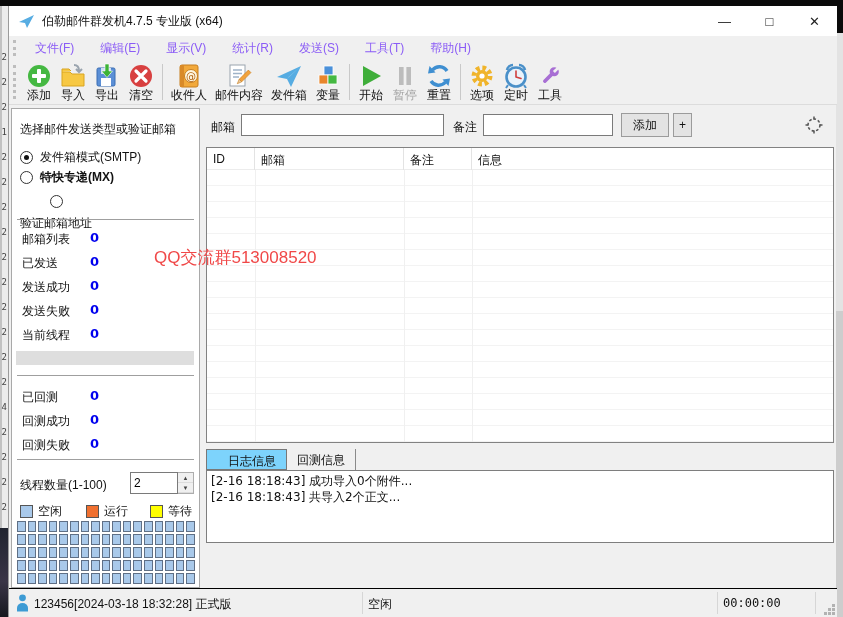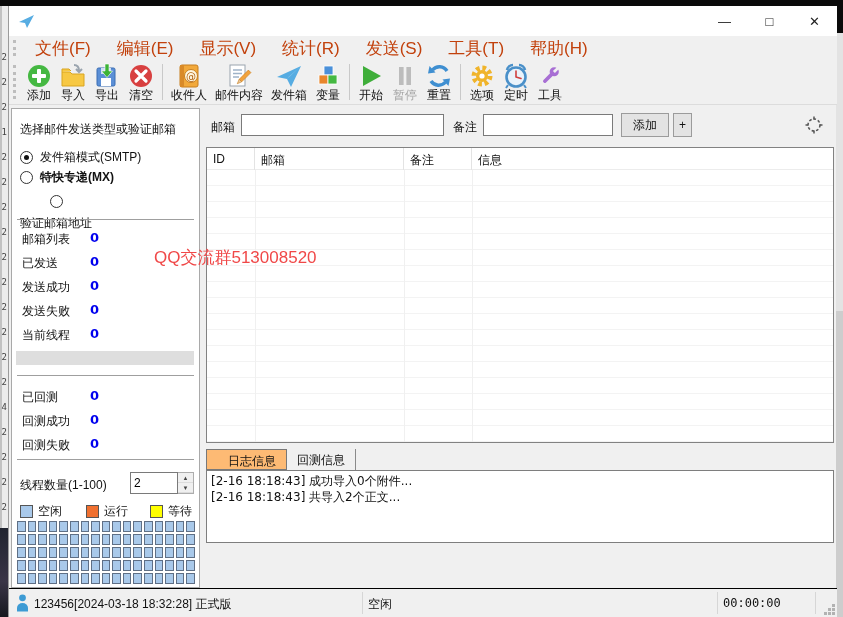--- a/index.html
+++ b/index.html
@@ -20,21 +20,21 @@
   .window { position:absolute; left:8px; top:6px; width:828px; height:611px; background:#f0f0f0; border-left:1px solid #9b9b9b; }
 
   .titlebar { position:absolute; left:0; top:0; width:828px; height:30px; background:#ffffff; display:flex; align-items:center; }
   .app-icon { margin-left:9px; width:17px; height:17px; }
   .title-text { margin-left:7px; font-size:12px; color:#111; }
   .win-controls { position:absolute; right:0; top:0; height:30px; display:flex; }
   .win-btn { width:45px; height:30px; display:flex; align-items:center; justify-content:center; font-size:13px; color:#222; }
 
   .menubar { position:absolute; left:0; top:30px; width:828px; height:24px; background:#f0f0f0; display:flex; align-items:center; }
   .grip { height:16px; border-left:3px dotted #bdbdbd; margin-left:4px; margin-right:6px; }
-  .menu-item { padding:3px 13px; font-size:17px; color:#c2410c; }
+  .menu-item { padding:3px 13px; font-size:12px; color:#8b5cf6; }
 
   .toolbar { position:absolute; left:0; top:54px; width:828px; height:45px; background:#f0f0f0; display:flex; align-items:center; border-bottom:1px solid #dcdcdc; }
   .toolbar .grip { height:34px; }
   .tb-btn { display:flex; flex-direction:column; align-items:center; padding:1px 4px; }
   .tb-btn svg { width:26px; height:26px; }
   .tb-label { font-size:12px; color:#111; white-space:nowrap; line-height:13px; }
   .tb-btn.disabled .tb-label { color:#a3a3a3; }
   .tb-sep { width:1px; height:36px; background:#c9c9c9; margin:0 4px; }
 
   
@@ -68,21 +68,21 @@
 
   .table { position:absolute; left:197px; top:141px; width:628px; height:296px; background:#fff; border:1px solid #828282; }
   .thead { position:absolute; left:0; top:0; right:0; height:22px; background:#fff; border-bottom:1px solid #ececec; }
   .th { position:absolute; top:0; height:22px; font-size:12px; color:#111; padding:4px 0 0 6px; border-right:1px solid #e3e3e3; }
   .tbody { position:absolute; left:0; top:22px; right:0; bottom:0;
            background:repeating-linear-gradient(to bottom, #ffffff 0 15px, #f3f3f3 15px 16px); }
   .col-line { position:absolute; top:22px; bottom:0; width:1px; background:#f0f0f0; }
 
   .tabs { position:absolute; left:197px; top:443px; height:21px; display:flex; }
   .tab { height:21px; padding:3px 10px 0; font-size:12px; color:#111; border-right:1px solid #8a8a8a; }
-  .tab.active { border:1px solid #787878; background:#fdba74; position:relative; z-index:2;padding-left:21px; }
+  .tab.active { border:1px solid #787878; background:#7dd3fc; position:relative; z-index:2;padding-left:21px; }
 
   .logbox { position:absolute; left:197px; top:464px; width:628px; height:73px; background:#fff; border:1px solid #7e7e7e; padding:2px 4px; overflow:hidden; }
   .log-line { font-size:12px; color:#111; line-height:16px; white-space:nowrap; font-family:"DejaVu Sans","Liberation Sans",sans-serif; }
 
   .statusbar { position:absolute; left:0; top:582px; width:828px; height:29px; background:#f0f0f0; border-top:1px solid #000000; }
   .sb-user { position:absolute; left:25px; top:7px; font-size:12px; color:#111; }
   .sb-state { position:absolute; left:359px; top:7px; font-size:12px; color:#111; }
   .sb-time { position:absolute; left:714px; top:7px; font-size:12px; color:#111; font-family:"DejaVu Sans Mono",monospace; }
   .sb-div { position:absolute; top:3px; width:1px; height:22px; background:#d6d6d6; }
   .person-icon { position:absolute; left:7px; top:5px; width:13px; height:18px; }
@@ -123,20 +123,21 @@
     <div class="lower"></div>
   </div>
 
   <div class="window">
 
     <div class="titlebar">
       <svg class="app-icon" viewBox="0 0 17 17">
         <path d="M1,9 L16,2 L9,15 L7,10 Z" fill="#56ace2"></path>
         <path d="M7,10 L16,2 L8.5,8.5 Z" fill="#8cc9ec"></path>
       </svg>
+      <span class="title-text">伯勒邮件群发机4.7.5 专业版 (x64)</span>
       <div class="win-controls">
         <div class="win-btn">—</div>
         <div class="win-btn">□</div>
         <div class="win-btn">✕</div>
       </div>
     </div>
 
     <div class="menubar">
       <div class="grip"></div>
       <span class="menu-item">文件(F)</span>

